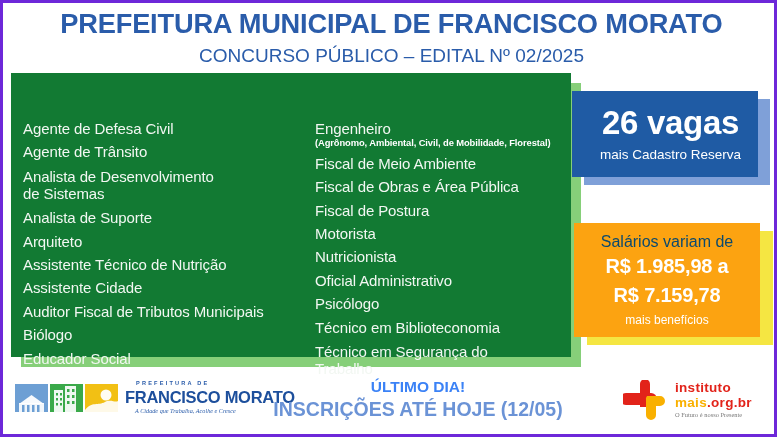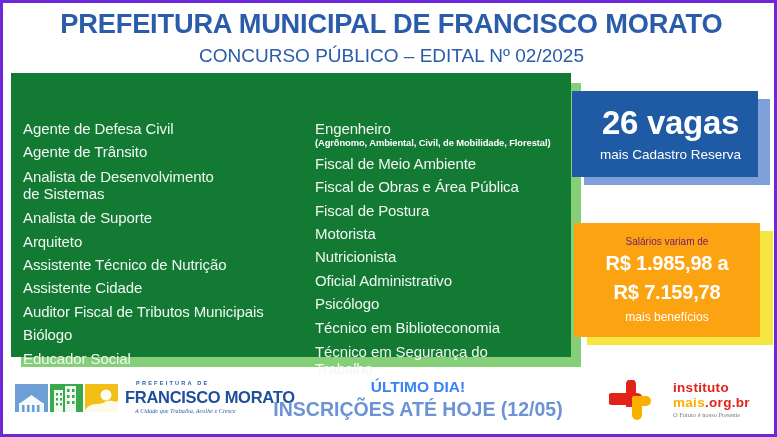--- a/index.html
+++ b/index.html
@@ -99,21 +99,21 @@
   
   #sal-shadow{
     position:absolute; left:584px; top:228px; width:186px; height:114px;
     background:#f5e642;
   }
   #sal-box{
     position:absolute; left:571px; top:220px; width:186px; height:114px;
     background:#fca311;
     display:flex; flex-direction:column; align-items:center; justify-content:center;
   }
-  #sal-label{ color:#701a75; font-size:10px; line-height:1; }
+  #sal-label{ color:#0c4a6e; font-size:16px; line-height:1; }
   .sal-value{
     color:#ffffff; font-size:20px; font-weight:bold; line-height:1.18;
     letter-spacing:-0.2px; margin-top:5px;
   }
   #sal-benefits{ color:#ffffff; font-size:12px; line-height:1; margin-top:7px; }
 
   
   #footer{
     position:absolute; left:3px; top:373px; width:771px; height:61px;
     background:#ffffff;
@@ -141,21 +141,21 @@
     margin-top:3px; margin-left:10px; font-family:"Liberation Serif", serif;
   }
   
   #footer-center{
     position:absolute; left:250px; top:376px; width:330px;
     display:flex; flex-direction:column; align-items:center;
   }
   #last-day{ color:#3b82f6; font-size:15.5px; font-weight:bold; line-height:1; }
   #deadline{ color:#6b93d6; font-size:19.5px; font-weight:bold; line-height:1; margin-top:5px; white-space:nowrap;}
   
-  #im-logo{ position:absolute; left:606px; top:377px; display:flex; align-items:center;gap:12px; }
+  #im-logo{ position:absolute; left:620px; top:377px; display:flex; align-items:center; }
   #im-mark{ width:46px; height:40px; }
   #im-words{ margin-left:6px; display:flex; flex-direction:column; }
   #im-line1{ font-size:13.5px; font-weight:bold; color:#e2231a; line-height:1; letter-spacing:0.3px; }
   #im-line2{ font-size:13.5px; font-weight:bold; line-height:1; letter-spacing:0.3px; margin-top:1px; }
   #im-mais{ color:#f9b000; }
   #im-org{ color:#e2231a; }
   #im-tag{ font-size:6.4px; color:#7a7a7a; line-height:1; margin-top:3px; font-family:"Liberation Serif", serif;}
 </style>
 </head>
 <body>

